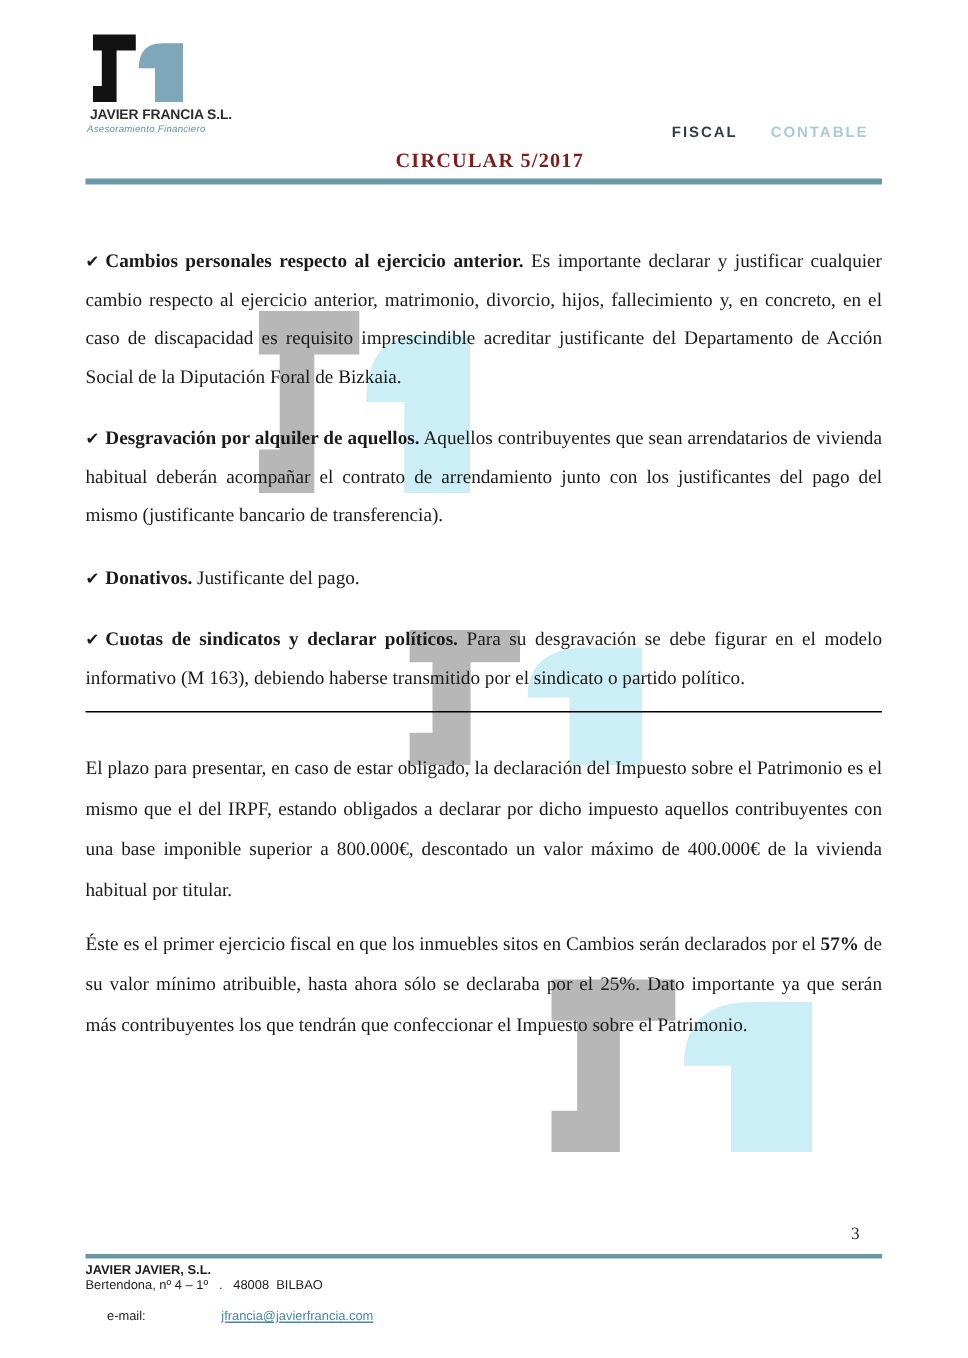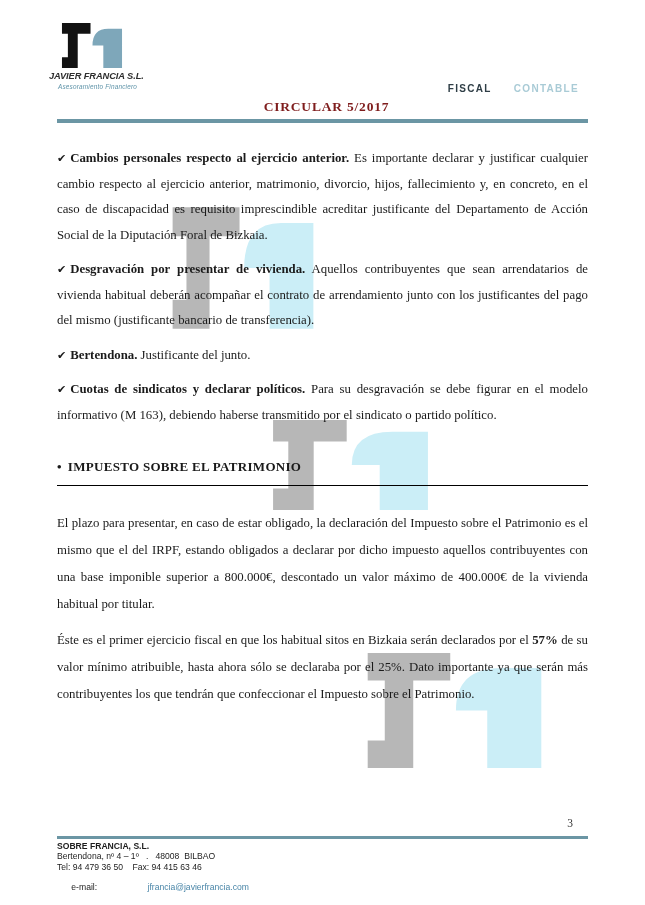--- a/index.html
+++ b/index.html
@@ -7,23 +7,23 @@
     position:relative;
     width:645px;height:905px;
     background:#ffffff;
     overflow:hidden;
     font-family:"Liberation Serif","DejaVu Serif",serif;
     color:#1a1a1a;
   }
   
   .logo-mark{position:absolute;left:60px;top:21px;width:64px;height:49px;}
   .brand-name{
-    position:absolute;left:49px;top:71px;
+    position:absolute;left:60px;top:71px;
     font-family:"Liberation Sans",sans-serif;
-    font-size:9.3px;font-weight:bold;letter-spacing:-0.1px;color:#2e2e2e;font-style:italic;
+    font-size:9.3px;font-weight:bold;letter-spacing:-0.1px;color:#2e2e2e;
   }
   .brand-tagline{
     position:absolute;left:58px;top:83px;
     font-family:"Liberation Sans",sans-serif;
     font-size:6.4px;font-style:italic;color:#5e93a8;letter-spacing:0.2px;
   }
   .dept{
     position:absolute;top:83px;right:66px;
     font-family:"Liberation Sans",sans-serif;
     font-size:10px;font-weight:bold;letter-spacing:1.3px;
@@ -35,21 +35,21 @@
     text-align:center;font-size:13.5px;font-weight:bold;letter-spacing:0.8px;color:#7f1d1d;
   }
   .title-rule{position:absolute;top:119px;left:57px;width:531px;height:4px;background:#6b96a4;}
   
   .wm{position:absolute;z-index:1;}
   
   .body{
     position:absolute;z-index:2;left:57px;top:146px;width:531px;
     font-size:12.8px;line-height:25.5px;text-align:justify;
   }
-  .body p{margin:0 0 9px 0;}
+  .body p{margin:16px 0 9px 0;}
   .check{font-family:"DejaVu Sans",sans-serif;font-size:11px;font-weight:bold;margin-right:4px;}
   .lead{font-weight:bold;}
   .section-head{
     margin:30px 0 0 0;font-size:13px;font-weight:bold;letter-spacing:0.3px;line-height:18px;text-align:left;
   }
   .section-bullet{margin-right:6px;}
   .section-rule{margin-top:9px;border-bottom:1.6px solid #000;width:531px;height:0;}
   .sp{line-height:27px;}
   .sp1{margin-top:24px !important;}
   .sp2{margin-top:7px !important;margin-bottom:0 !important;}
@@ -58,21 +58,21 @@
   .pageno{position:absolute;top:817px;right:72px;font-size:11.5px;color:#333;z-index:2;}
   .footer-rule{position:absolute;top:836px;left:57px;width:531px;height:2.6px;background:#6b96a4;}
   .footer{
     position:absolute;top:841px;left:57px;width:308px;z-index:2;
     font-family:"Liberation Sans",sans-serif;
     font-size:8.6px;line-height:10.3px;color:#1c1c1c;
     border-bottom:2px solid #4a86a8;padding-bottom:2px;
   }
   .footer-line{white-space:pre;}
   .footer-company{font-weight:bold;}
-  .footer a{color:#4a86a8;cursor:pointer;padding-left:48px;}
+  .footer a{color:#4a86a8;text-decoration:underline;cursor:pointer;padding-left:48px;}
 </style>
 </head>
 <body>
 
 <div class="page">
 
   <svg class="wm" style="left:168px;top:202px;" width="150" height="132" viewBox="0 0 130 100" preserveAspectRatio="none">
     <path fill="#b7b7b7" d="M4,4 H62 V26 H36 V96 H4 V74 H16 V26 H4 Z"></path>
     <path fill="#cbeef7" d="M66,50 Q66,16 98,16 H126 V96 H88 V50 Z"></path>
   </svg>
@@ -99,52 +99,48 @@
   <div class="doc-title">CIRCULAR 5/2017</div>
   <div class="title-rule"></div>
 
   <div class="body">
 
     <p>
       <span class="check">✔</span><span class="lead">Cambios personales respecto al ejercicio anterior.</span><span> Es importante declarar y justificar cualquier cambio respecto al ejercicio anterior, matrimonio, divorcio, hijos, fallecimiento y, en concreto, en el caso de discapacidad es requisito imprescindible acreditar justificante del Departamento de Acción Social de la Diputación Foral de Bizkaia.</span>
     </p>
 
     <p>
-      <span class="check">✔</span><span class="lead">Desgravación por presentar de vivienda.</span><span> Aquellos contribuyentes que sean arrendatarios de vivienda habitual deberán acompañar el contrato de arrendamiento junto con los justificantes del pago del mismo (justificante bancario de transferencia).</span>
+      <span class="check">✔</span><span class="lead">Desgravación por alquiler de aquellos.</span><span> Aquellos contribuyentes que sean arrendatarios de vivienda habitual deberán acompañar el contrato de arrendamiento junto con los justificantes del pago del mismo (justificante bancario de transferencia).</span>
     </p>
 
     <p>
-      <span class="check">✔</span><span class="lead">Bertendona.</span><span> Justificante del junto.</span>
+      <span class="check">✔</span><span class="lead">Donativos.</span><span> Justificante del pago.</span>
     </p>
 
     <p>
       <span class="check">✔</span><span class="lead">Cuotas de sindicatos y declarar políticos.</span><span> Para su desgravación se debe figurar en el modelo informativo (M 163), debiendo haberse transmitido por el sindicato o partido político.</span>
     </p>
 
-    <div class="section-head">
-      <span class="section-bullet">•</span><span>IMPUESTO SOBRE EL PATRIMONIO</span>
-    </div>
     <div class="section-rule"></div>
 
     <p class="sp sp1">El plazo para presentar, en caso de estar obligado, la declaración del Impuesto sobre el Patrimonio es el mismo que el del IRPF, estando obligados a declarar por dicho impuesto aquellos contribuyentes con una base imponible superior a 800.000€, descontado un valor máximo de 400.000€ de la vivienda habitual por titular.</p>
 
     <p class="sp sp2">
-      <span>Éste es el primer ejercicio fiscal en que los habitual sitos en Bizkaia serán declarados por el </span><span class="lead">57%</span><span> de su valor mínimo atribuible, hasta ahora sólo se declaraba por el 25%. Dato importante ya que serán más contribuyentes los que tendrán que confeccionar el Impuesto sobre el Patrimonio.</span>
+      <span>Éste es el primer ejercicio fiscal en que los inmuebles sitos en Cambios serán declarados por el </span><span class="lead">57%</span><span> de su valor mínimo atribuible, hasta ahora sólo se declaraba por el 25%. Dato importante ya que serán más contribuyentes los que tendrán que confeccionar el Impuesto sobre el Patrimonio.</span>
     </p>
 
 
   </div>
 
   <div class="pageno">3</div>
   <div class="footer-rule"></div>
 
   <div class="footer">
-    <div class="footer-line footer-company">SOBRE FRANCIA, S.L.</div>
+    <div class="footer-line footer-company">JAVIER JAVIER, S.L.</div>
     <div class="footer-line">Bertendona, nº 4 – 1º   .   48008  BILBAO</div>
-    <div class="footer-line">Tel: 94 479 36 50    Fax: 94 415 63 46</div>
     <div class="footer-line">
       <span>e-mail: </span><a>jfrancia@javierfrancia.com</a>
     </div>
     <div class="footer-line">
       
     </div>
   </div>
 
 </div>
 

